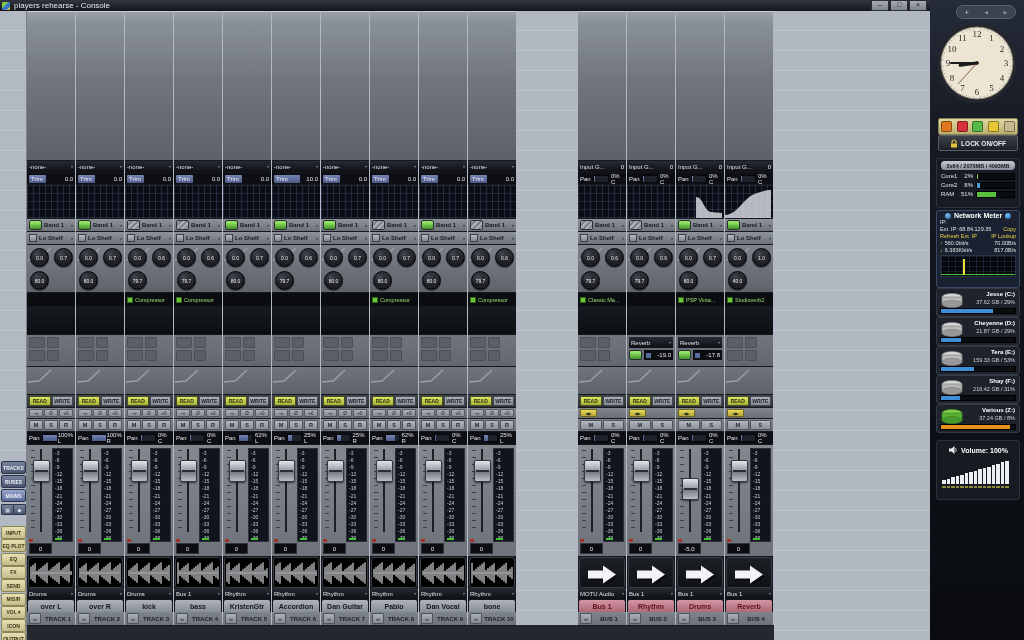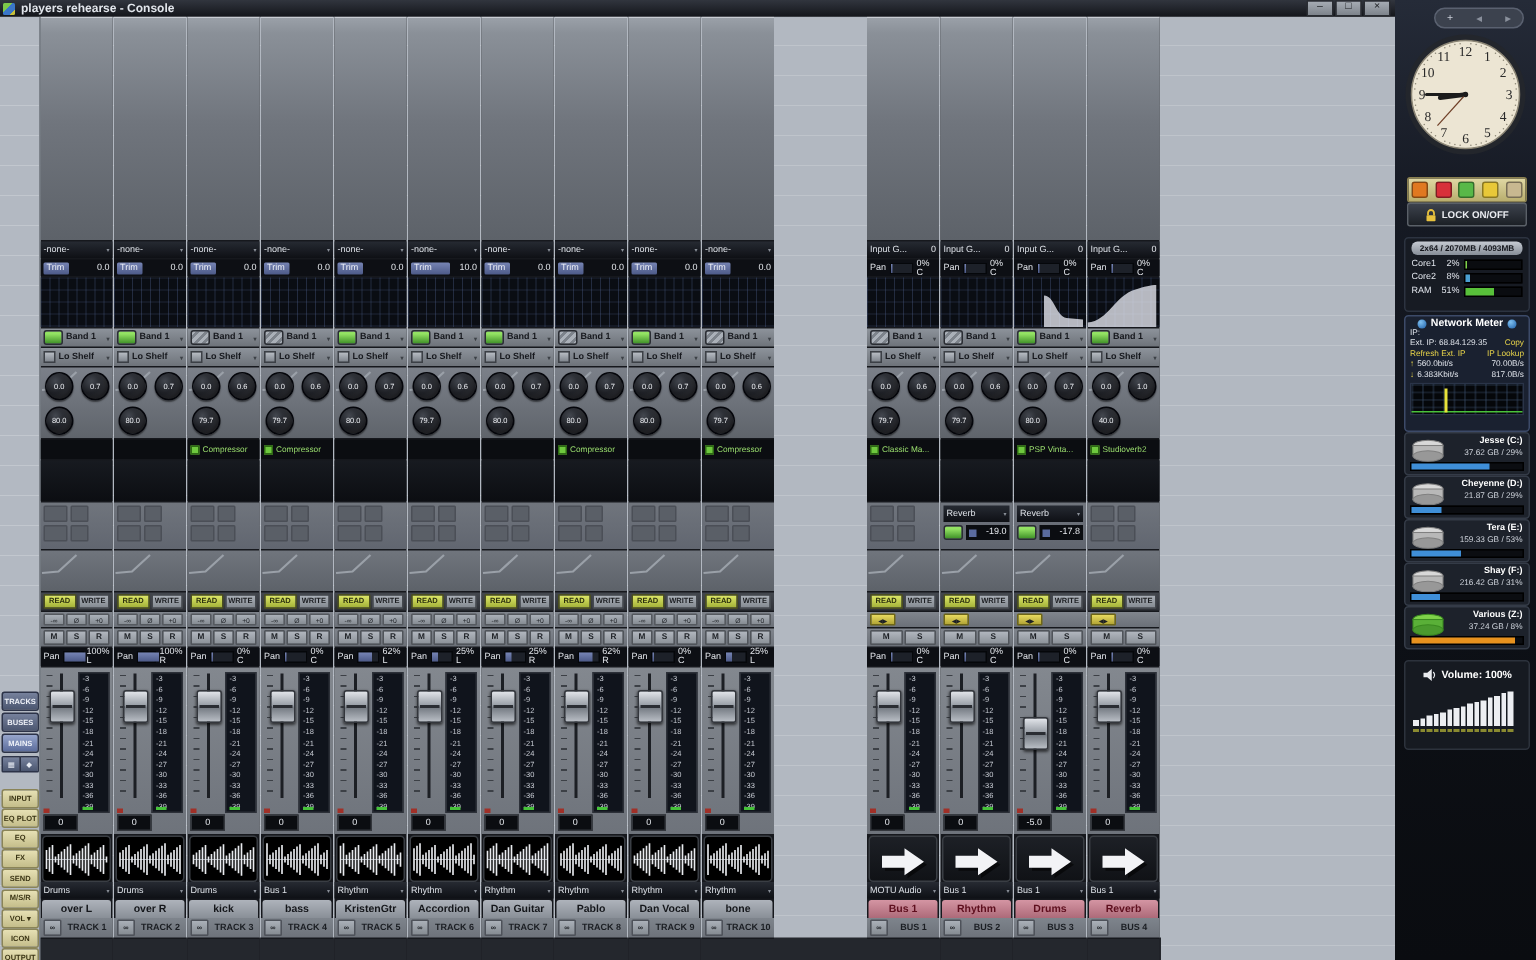--- a/index.html
+++ b/index.html
@@ -4,21 +4,21 @@
 <style>
   html,body{margin:0;padding:0;}
   body{width:1024px;height:640px;position:relative;overflow:hidden;
        background:#0c0e12;font-family:"Liberation Sans",sans-serif;
        -webkit-font-smoothing:antialiased;}
   
   #titlebar{position:absolute;left:0;top:0;width:930px;height:11px;
     background:linear-gradient(180deg,#31353e,#14161b);display:flex;align-items:center;z-index:5;}
   #titlebar .appicon{width:8px;height:8px;margin:0 4px 0 2px;border-radius:1px;
     background:linear-gradient(135deg,#7ec84a 0 40%,#3a76c8 40% 75%,#c8c13a 75%);}
-  #titlebar .title{color:#e2e6ec;font-size:8px;font-weight:bold;}
+  #titlebar .title{color:#e2e6ec;font-size:8px;font-weight:normal;}
   #titlebar .winbtns{margin-left:auto;display:flex;gap:1px;margin-right:3px;}
   .winbtn{width:16px;height:9px;background:linear-gradient(180deg,#a6acb4,#7e848c);
     border:1px solid #2a2d33;color:#16181c;font-size:7px;line-height:7px;text-align:center;border-radius:1px;}
   
   #leftcol{position:absolute;left:0;top:11px;width:26px;height:629px;
     background:repeating-linear-gradient(180deg,#b3b9c2 0 19px,#c2c7ce 19px 20px);
     border-right:1px solid #7d838b;z-index:4;}
   .lbtn{position:absolute;left:1px;width:23px;height:11px;border-radius:2px;
     font-size:5px;font-weight:bold;display:flex;align-items:center;justify-content:center;}
   .lbtn.blue{background:linear-gradient(180deg,#76819c,#4b5670);color:#eef1f8;border:1px solid #2c3348;}

